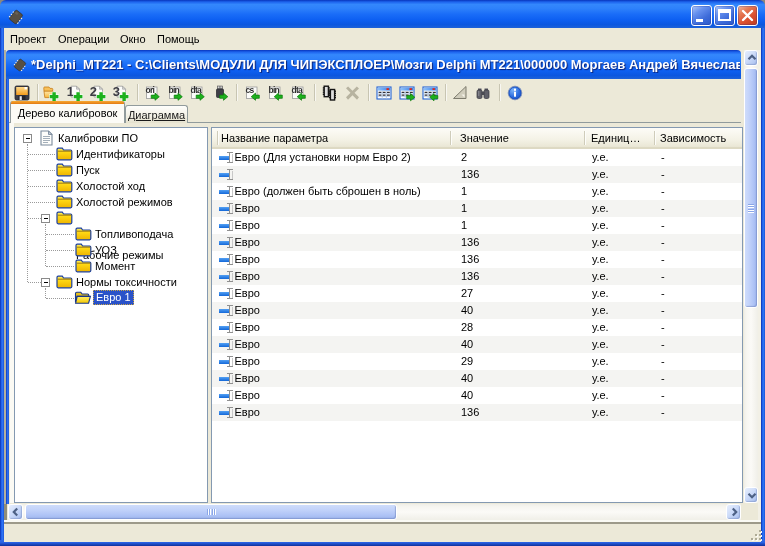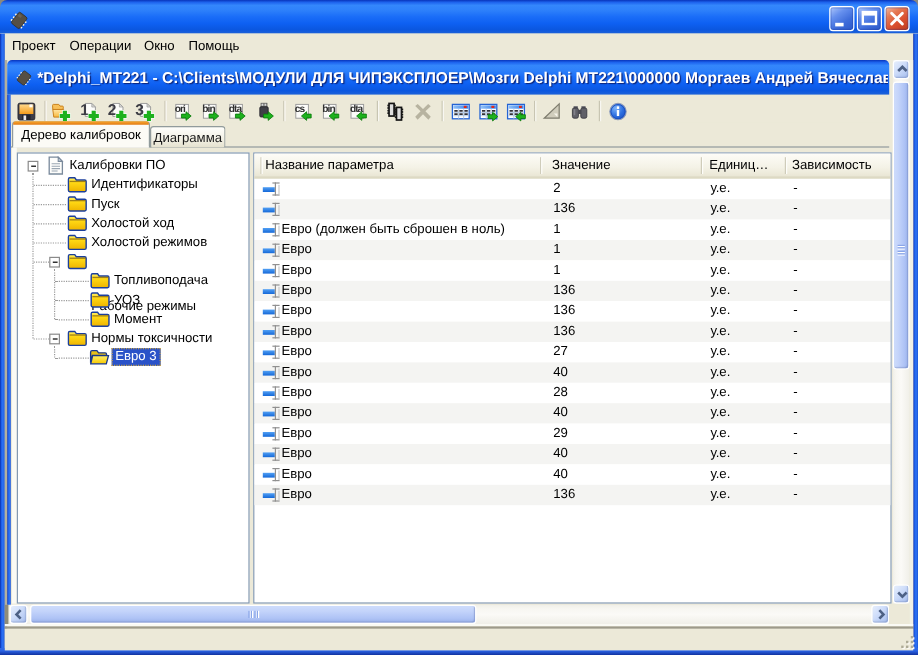--- a/index.html
+++ b/index.html
@@ -234,21 +234,21 @@
 <div style="position:absolute;left:313.5px;top:84px;width:1px;height:17px;background:#c8c5b2;"></div>
 <div style="position:absolute;left:314.5px;top:84px;width:1px;height:17px;background:#f8f7f2;"></div>
 <div style="position:absolute;left:368px;top:84px;width:1px;height:17px;background:#c8c5b2;"></div>
 <div style="position:absolute;left:369px;top:84px;width:1px;height:17px;background:#f8f7f2;"></div>
 <div style="position:absolute;left:444.5px;top:84px;width:1px;height:17px;background:#c8c5b2;"></div>
 <div style="position:absolute;left:445.5px;top:84px;width:1px;height:17px;background:#f8f7f2;"></div>
 <div style="position:absolute;left:498.5px;top:84px;width:1px;height:17px;background:#c8c5b2;"></div>
 <div style="position:absolute;left:499.5px;top:84px;width:1px;height:17px;background:#f8f7f2;"></div>
 <div style="position:absolute;left:9px;top:122px;width:732px;height:1px;background:#919b9c;"></div>
 <div style="position:absolute;left:10px;top:123px;width:4px;height:380px;background:#fbfaf4;"></div>
-<div style="position:absolute;left:125px;top:105px;width:63px;height:18px;background:linear-gradient(180deg,#fefefc 0%,#f2f0e4 60%,#e4e1ce 100%);border:1px solid #919b9c;border-bottom:none;border-radius:3px 3px 0 0;box-sizing:border-box;font:11px 'Liberation Sans',sans-serif;text-align:center;line-height:18px;color:#1a1a1a;">Диаграмма</div>
+<div style="position:absolute;left:125px;top:105px;width:63px;height:18px;background:linear-gradient(180deg,#fefefc 0%,#f2f0e4 60%,#e4e1ce 100%);border:1px solid #919b9c;border-bottom:none;border-radius:3px 3px 0 0;box-sizing:border-box;font:11px 'Liberation Sans',sans-serif;text-align:center;line-height:18px;color:#1a1a1a;text-decoration:underline;">Диаграмма</div>
 <div style="position:absolute;left:10px;top:101px;width:115px;height:22px;background:#fcfbf6;border:1px solid #919b9c;border-bottom:none;border-radius:3px 3px 0 0;box-sizing:border-box;font:11px 'Liberation Sans',sans-serif;text-align:center;line-height:22px;color:#000;">Дерево калибровок</div>
 <div style="position:absolute;left:11px;top:101px;width:113px;height:3px;background:linear-gradient(180deg,#f8a830,#e27a12);border-radius:2px 2px 0 0;"></div>
 <div style="position:absolute;left:11px;top:122px;width:113px;height:1px;background:#fcfbf6;"></div>
 <div style="position:absolute;left:14px;top:127px;width:194px;height:376px;background:#fff;border:1px solid #8499b1;box-sizing:border-box;overflow:hidden;"></div>
 <div style="position:absolute;left:23px;top:133.5px;width:9px;height:9px;background:#fff;border:1px solid #8a8a8a;box-sizing:border-box;">
       <div style="position:absolute;left:1.5px;top:3px;width:4px;height:1px;background:#000;"></div>
     </div>
 <svg width="13" height="16" viewBox="0 0 13 16" style="position:absolute;left:40px;top:130px">
       <path d="M1 1 h7.5 L12 4.5 V15 H1 z" fill="#fdfdfb" stroke="#7a8a9c" stroke-width="1.1"></path>
       <path d="M8.5 1 L12 4.5 H8.5 z" fill="#c8d2dc" stroke="#7a8a9c" stroke-width="0.9"></path>
@@ -385,21 +385,21 @@
 <svg width="18" height="15" viewBox="0 0 18 15" style="position:absolute;left:74px;top:290px">
       <path d="M1.5 3.5 Q1.5 2.2 2.7 2.2 h4.1 l1.3 1.8 h5.5 q1.2 0 1.2 1.2 v1 H3 l-1.5 6 z" fill="#e8c018" stroke="#16368c" stroke-width="1.1"></path>
       <path d="M3.2 6.4 h13.2 L14.6 13.2 H1.6 z" fill="url(#fop)" stroke="#16368c" stroke-width="1.1"></path>
       <defs>
         <linearGradient id="fop" x1="0" y1="0" x2="0" y2="1">
           <stop offset="0" stop-color="#ffef6a"></stop>
           <stop offset="1" stop-color="#f6c800"></stop>
         </linearGradient>
       </defs>
     </svg>
-<div style="position:absolute;left:93px;top:290px;height:15px;background:#2a52c8;border:1px dotted #caa648;box-sizing:border-box;font:11px 'Liberation Sans',sans-serif;color:#fff;line-height:13px;padding:0 2px;white-space:nowrap;">Евро 3</div>
+<div style="position:absolute;left:93px;top:290px;height:15px;background:#2a52c8;border:1px dotted #caa648;box-sizing:border-box;font:11px 'Liberation Sans',sans-serif;color:#fff;line-height:13px;padding:0 2px;white-space:nowrap;">Евро 1</div>
 <div style="position:absolute;left:211px;top:127px;width:532px;height:376px;background:#fff;border:1px solid #8499b1;box-sizing:border-box;overflow:hidden;"></div>
 <div style="position:absolute;left:212px;top:128px;width:530px;height:21px;background:linear-gradient(180deg,#fdfcf7 0%,#f4f2e6 55%,#ebe8d7 85%,#e4e1cd 100%);"></div>
 <div style="position:absolute;left:212px;top:147px;width:530px;height:2px;background:#ddd9c3;"></div>
 <div style="position:absolute;left:221px;top:131px;height:14px;font:11px 'Liberation Sans',sans-serif;color:#000;line-height:14px;white-space:nowrap;">Название параметра</div>
 <div style="position:absolute;left:460px;top:131px;height:14px;font:11px 'Liberation Sans',sans-serif;color:#000;line-height:14px;white-space:nowrap;">Значение</div>
 <div style="position:absolute;left:591px;top:131px;height:14px;font:11px 'Liberation Sans',sans-serif;color:#000;line-height:14px;white-space:nowrap;">Единиц…</div>
 <div style="position:absolute;left:660px;top:131px;height:14px;font:11px 'Liberation Sans',sans-serif;color:#000;line-height:14px;white-space:nowrap;">Зависимость</div>
 <div style="position:absolute;left:217px;top:131px;width:1px;height:14px;background:#cfccba;"></div>
 <div style="position:absolute;left:218px;top:131px;width:1px;height:14px;background:#fdfdfa;"></div>
 <div style="position:absolute;left:450px;top:131px;width:1px;height:14px;background:#cfccba;"></div>
@@ -409,20 +409,21 @@
 <div style="position:absolute;left:654px;top:131px;width:1px;height:14px;background:#cfccba;"></div>
 <div style="position:absolute;left:655px;top:131px;width:1px;height:14px;background:#fdfdfa;"></div>
 <div style="position:absolute;left:212px;top:149px;width:530px;height:17px;background:#fff;">
       <div style="position:absolute;left:0;top:0;width:22px;height:17px;">
         <div style="position:absolute;left:7px;top:7px;width:10px;height:4px;background:linear-gradient(180deg,#52a0f4,#1468d8);"></div>
         <div style="position:absolute;left:16.5px;top:3px;width:1.6px;height:11px;background:#909090;"></div>
         <div style="position:absolute;left:14.5px;top:2.5px;width:6px;height:1.4px;background:#909090;"></div>
         <div style="position:absolute;left:14.5px;top:12.5px;width:6px;height:1.4px;background:#909090;"></div>
         <div style="position:absolute;left:20px;top:4.5px;width:1px;height:8px;background:#c8c8c8;"></div>
       </div>
+      <div style="position:absolute;left:22.5px;top:2px;height:13px;font:11px 'Liberation Sans',sans-serif;line-height:13px;white-space:nowrap;">Евро (Для установки норм Евро 2)</div>
       <div style="position:absolute;left:249px;top:2px;height:13px;font:11px 'Liberation Sans',sans-serif;line-height:13px;">2</div>
       <div style="position:absolute;left:380px;top:2px;height:13px;font:11px 'Liberation Sans',sans-serif;line-height:13px;">у.е.</div>
       <div style="position:absolute;left:449px;top:2px;height:13px;font:11px 'Liberation Sans',sans-serif;line-height:13px;">-</div>
     </div>
 <div style="position:absolute;left:212px;top:166px;width:530px;height:17px;background:#f4f4f2;">
       <div style="position:absolute;left:0;top:0;width:22px;height:17px;">
         <div style="position:absolute;left:7px;top:7px;width:10px;height:4px;background:linear-gradient(180deg,#52a0f4,#1468d8);"></div>
         <div style="position:absolute;left:16.5px;top:3px;width:1.6px;height:11px;background:#909090;"></div>
         <div style="position:absolute;left:14.5px;top:2.5px;width:6px;height:1.4px;background:#909090;"></div>
         <div style="position:absolute;left:14.5px;top:12.5px;width:6px;height:1.4px;background:#909090;"></div>

